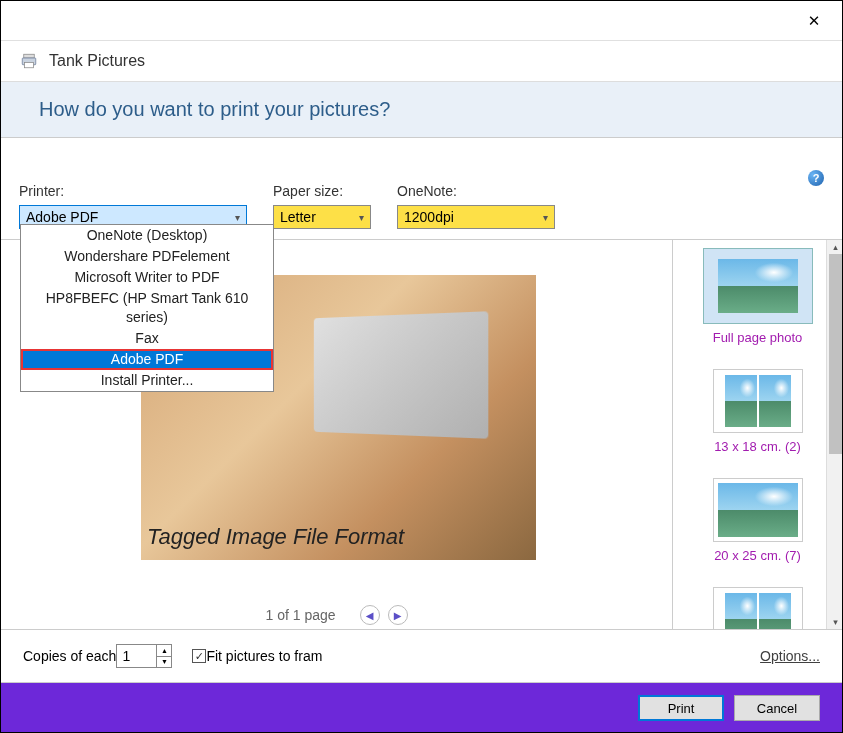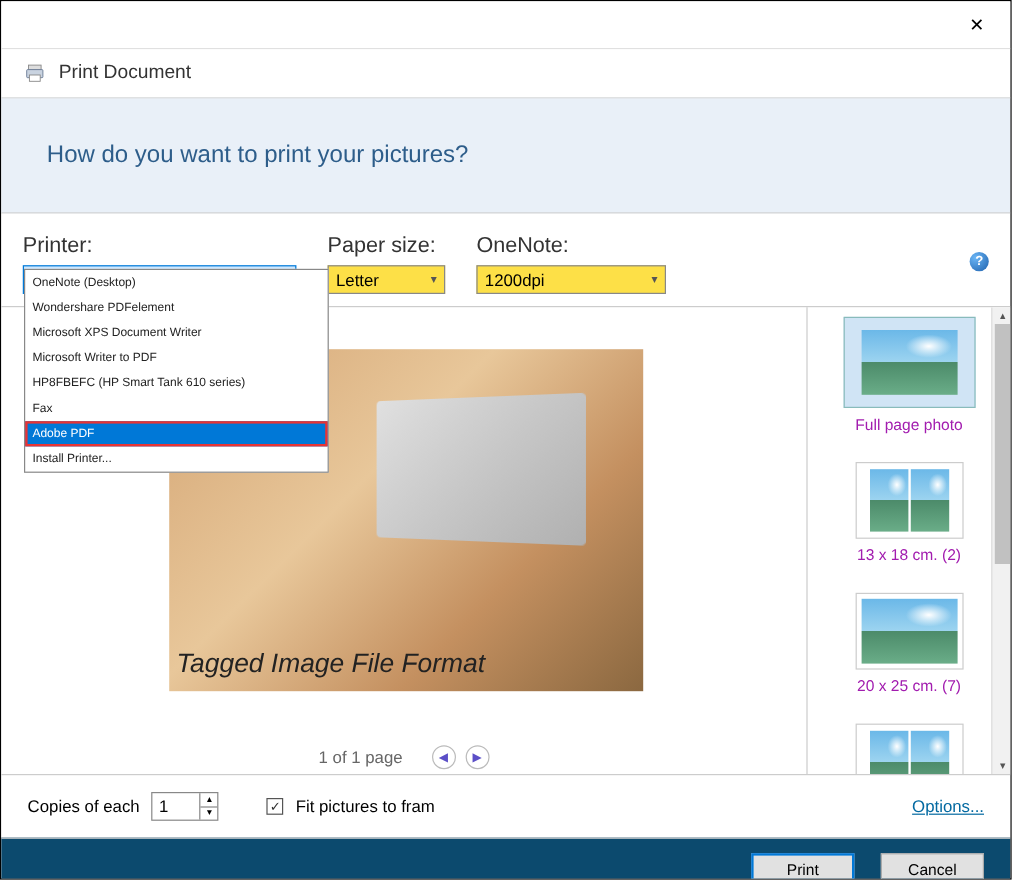--- a/index.html
+++ b/index.html
@@ -1,26 +1,26 @@
 <!DOCTYPE html>
 <html><head>
   <meta charset="utf-8">
   <style>
     * { box-sizing: border-box; margin: 0; padding: 0; font-family: 'Segoe UI', Tahoma, sans-serif; }
     body { width: 843px; height: 733px; background: #f0f0f0; position: relative; border: 1px solid #000; }
     .titlebar { height: 40px; background: #fff; display: flex; align-items: center; justify-content: flex-end; padding: 0 8px; border-bottom: 1px solid #e0e0e0; }
     .close-btn { width: 40px; height: 30px; display: flex; align-items: center; justify-content: center; cursor: pointer; font-size: 15px; }
     .header { height: 40px; background: #fff; display: flex; align-items: center; padding: 0 18px; font-size: 16px; color: #333; gap: 10px; }
     .printer-icon { width: 20px; height: 18px; }
-    .banner { background: #e9f0f8; padding: 36px 38px; border-top: 1px solid #ddd; border-bottom: 1px solid #ccc; }
+    .banner { background: #e9f0f8; padding: 16px 38px; border-top: 1px solid #ddd; border-bottom: 1px solid #ccc; }
     .banner-text { font-size: 20px; color: #2d5d8a; }
     .settings { background: #fff; padding: 16px 18px 10px 18px; position: relative; }
     .settings-row { display: flex; gap: 26px; align-items: flex-end; }
     .setting-group { display: flex; flex-direction: column; }
-    .setting-label { font-size: 18px; color: #333; margin-bottom: 6px; }
+    .setting-label { font-size: 14px; color: #333; margin-bottom: 6px; margin-top: 29px; }
     .dropdown { height: 24px; background: #fde047; border: 1px solid #888; display: flex; align-items: center; padding: 0 6px; font-size: 14px; position: relative; justify-content: space-between; }
     .dropdown.highlighted { background: #cde8ff; border: 1px solid #0078d7; }
     .dropdown-arrow { font-size: 10px; color: #555; }
     .help-icon { position: absolute; right: 18px; top: 32px; width: 16px; height: 16px; border-radius: 50%; background: radial-gradient(circle at 30% 30%, #6ab5f5, #1e61ad); color: #fff; font-size: 11px; font-weight: bold; display: flex; align-items: center; justify-content: center; }
     .main { display: flex; background: #fff; height: 390px; border-top: 1px solid #ccc; }
     .preview { flex: 1; position: relative; padding: 20px 30px; display: flex; flex-direction: column; align-items: center; justify-content: flex-end; }
     .preview-image { width: 395px; height: 285px; background: linear-gradient(135deg, #d4a574 0%, #e8c79a 40%, #c49060 70%, #8b6840 100%); position: absolute; top: 35px; left: 140px; display: flex; align-items: flex-end; padding: 10px 6px; }
     .preview-image::before { content:''; position:absolute; top:40px; right:50px; width:180px; height:120px; background:linear-gradient(135deg,#e0e0e0,#b0b0b0); border-radius:4px; transform:perspective(400px) rotateY(-15deg); }
     .preview-text { font-size: 22px; color: #222; z-index: 2; font-style: italic; }
     .pagination { position: absolute; bottom: 4px; display: flex; align-items: center; gap: 24px; color: #666; font-size: 14px; margin-top: 46px; }
@@ -30,54 +30,54 @@
     .layout-item { text-align: center; margin-bottom: 24px; }
     .layout-thumb { border: 1px solid #ccc; padding: 4px; margin: 0 auto 6px auto; display: flex; align-items: center; justify-content: center; gap: 2px; background:#fff; width:90px; height:64px;}
     .layout-thumb.selected { background: #d0e4f5; border: 1px solid #8bb; padding:10px; width:110px; height:76px; }
     .thumb-pic { background: linear-gradient(to bottom, #6bb8e8 0%, #9dd4f0 50%, #4c8b6a 50%, #6aad88 100%); position:relative; overflow:hidden; }
     .thumb-pic::after { content:''; position:absolute; inset:0; background: radial-gradient(ellipse 40% 30% at 70% 25%, #fff 0%, rgba(255,255,255,0) 60%); }
     .layout-label { font-size: 13px; color: #a21caf; }
     .scrollbar { position: absolute; right: -1px; top: 0; width: 17px; height: 100%; background: #f1f1f1; border-left: 1px solid #ddd; }
     .scrollbar-thumb { position: absolute; top: 14px; left: 2px; width: 13px; height: 200px; background: #c1c1c1; }
     .scrollbar-arrow { position:absolute; left:0; width:17px; height:14px; display:flex; align-items:center; justify-content:center; font-size:9px; color:#555;}
     .footer1 { background: #fff; padding: 14px 22px; display: flex; align-items: center; justify-content: space-between; border-top: 1px solid #ccc; font-size: 14px; }
-    .footer1-left { display: flex; align-items: center; gap: 10px; }
+    .footer1-left { display: flex; align-items: center; }
     .copies-input { width: 56px; height: 24px; border: 1px solid #888; display: flex; align-items: center; }
     .copies-val { flex: 1; padding: 0 5px; font-size: 14px; }
     .spinner { width: 15px; height: 100%; display: flex; flex-direction: column; border-left: 1px solid #888; }
     .spinner-btn { flex: 1; font-size: 7px; display: flex; align-items: center; justify-content: center; border-bottom:1px solid #888;}
     .spinner-btn:last-child { border-bottom:none; }
     .checkbox { width: 14px; height: 14px; border: 1px solid #555; display: flex; align-items: center; justify-content: center; font-size: 11px; color: #333; }
-    .options-link { color: #0369a1; text-decoration: underline; cursor: pointer; }
-    .footer2 { background: #0c4a6e; padding: 12px 22px; display: flex; align-items: center; justify-content: flex-end; gap: 22px; border-top: 1px solid #ccc; }
+    .options-link { color: #404040; text-decoration: underline; cursor: pointer; }
+    .footer2 { background: #6d28d9; padding: 12px 22px; display: flex; align-items: center; justify-content: flex-end; gap: 10px; border-top: 1px solid #ccc; }
     .btn { width: 86px; height: 26px; border: 1px solid #aaa; background: #e1e1e1; font-size: 13px; display: flex; align-items: center; justify-content: center; cursor: pointer; }
     .btn.primary { border: 2px solid #0078d7; background: #e1e1e1; }
     
     .dropdown-list { position: absolute; top: 223px; left: 19px; width: 254px; background: #fff; border: 1px solid #888; z-index: 100; }
-    .dropdown-item { padding: 1px 6px; font-size: 10px; color: #222; cursor: pointer; line-height: 19px; }
+    .dropdown-item { padding: 1px 6px; font-size: 14px; color: #222; cursor: pointer; line-height: 19px; text-align: center; }
     .dropdown-item.selected { background: #0078d7; color: #fff; outline: 2px solid #e83434; outline-offset: -2px; }
   </style>
 </head>
 <body>
 
 <div class="titlebar">
   <div class="close-btn">
     <span>✕</span>
   </div>
 </div>
 
 <div class="header">
   <span class="printer-icon">
     <svg viewBox="0 0 24 24" width="20" height="18">
         <rect x="5" y="3" width="14" height="5" fill="#ddd" stroke="#888"></rect>
         <rect x="3" y="8" width="18" height="9" rx="1" fill="#c9d3e0" stroke="#6a7a95"></rect>
         <rect x="6" y="14" width="12" height="7" fill="#fff" stroke="#888"></rect>
       </svg>
   </span>
-  <span>Print Document</span>
+  <span>Tank Pictures</span>
 </div>
 
 <div class="banner">
   <div class="banner-text">How do you want to print your pictures?</div>
 </div>
 
 <div class="settings">
   <div class="settings-row">
     <div class="setting-group" style="width:228px">
       <span class="setting-label">Printer:</span>
@@ -175,19 +175,18 @@
 </div>
 
 <div class="footer2">
   <div class="btn primary">Print</div>
   <div class="btn">Cancel</div>
 </div>
 
 <div class="dropdown-list" id="printer-list">
     <div class="dropdown-item">OneNote (Desktop)</div>
     <div class="dropdown-item">Wondershare PDFelement</div>
-    <div class="dropdown-item">Microsoft XPS Document Writer</div>
     <div class="dropdown-item">Microsoft Writer to PDF</div>
     <div class="dropdown-item">HP8FBEFC (HP Smart Tank 610 series)</div>
     <div class="dropdown-item">Fax</div>
     <div class="dropdown-item selected">Adobe PDF</div>
     <div class="dropdown-item">Install Printer...</div>
   </div>
 
 </body></html>

